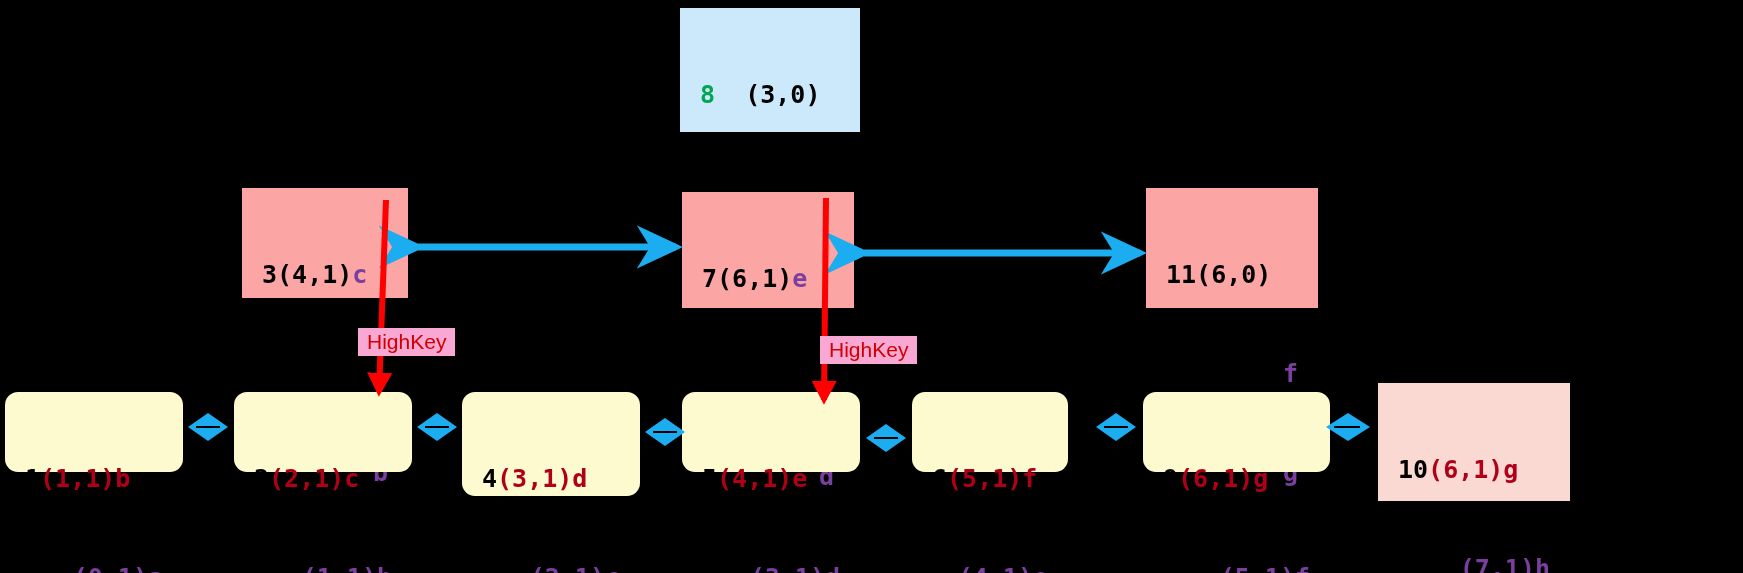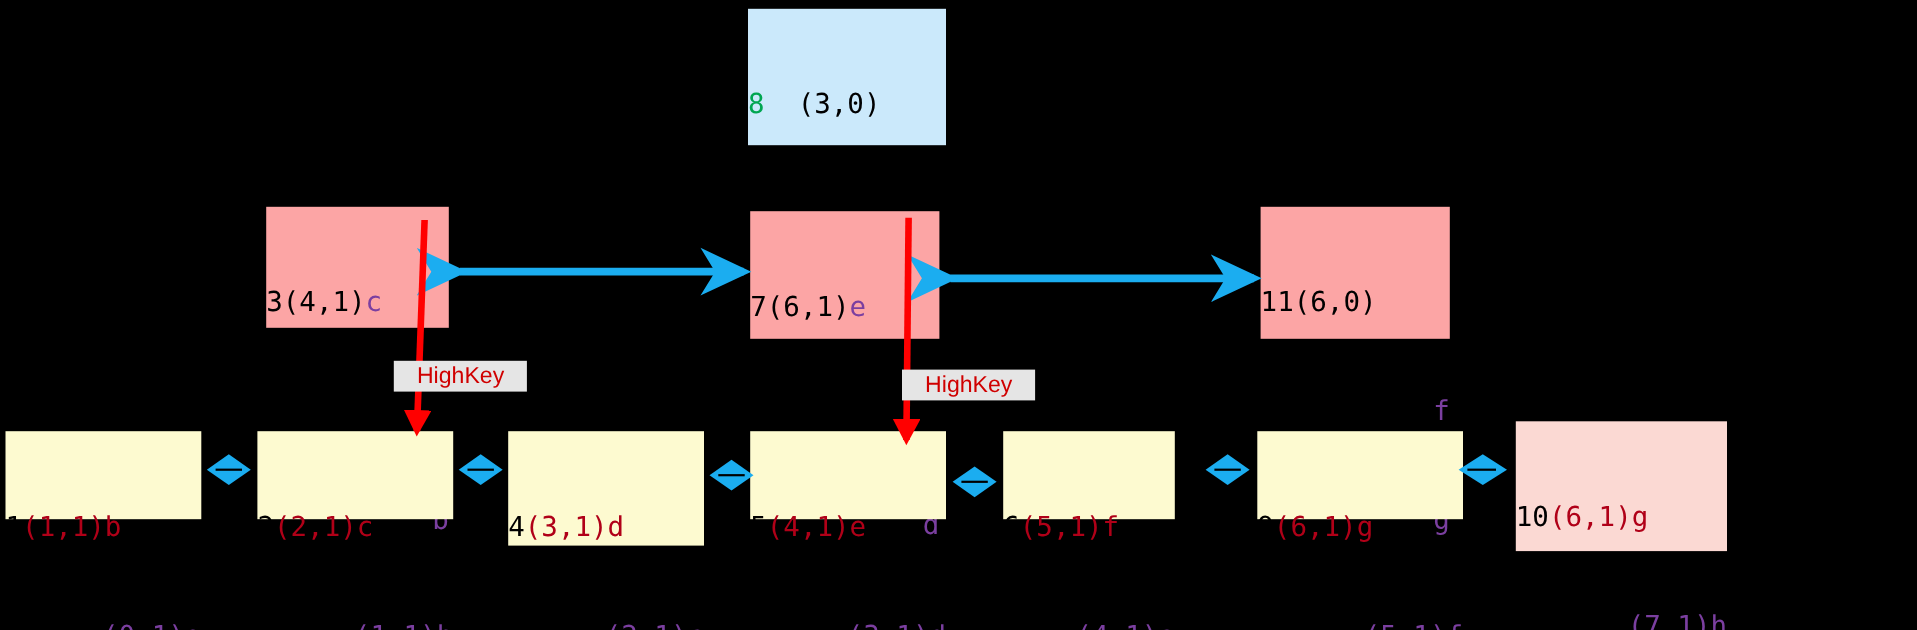--- a/index.html
+++ b/index.html
@@ -1,33 +1,33 @@
 <!DOCTYPE html>
 <html><head>
 <meta charset="utf-8">
 <style>
   html,body{margin:0;padding:0;background:#000;}
   body{width:1743px;height:573px;position:relative;overflow:hidden;
        font-family:"DejaVu Sans Mono","Liberation Mono",monospace;}
-  .node{position:absolute;box-sizing:border-box;padding:4px 0;
-        font-size:25px;line-height:33px;white-space:pre;color:#000;}
+  .node{position:absolute;box-sizing:border-box;padding:4px 20px;
+        font-size:25px;line-height:33px;white-space:pre;color:#000;font-weight:bold;}
   .root{background:#cbe9fb;}
   .internal{background:#fca5a5;}
-  .leaf{background:#fdfad0;}
+  .leaf{background:#fdfad0;border-radius:13px;}
   .leaf-pink{background:#fbd9d3;}
   .num-green{color:#00a651;}
   .key-purple{color:#7b3fa0;}
   .key-red{color:#b00018;}
   .line{display:block;}
   .ta-r{text-align:right;}
   svg.overlay{position:absolute;left:0;top:0;width:1743px;height:573px;
               pointer-events:none;}
-  .hk-label{position:absolute;background:#e5e5e5;color:#d00000;
+  .hk-label{position:absolute;background:#f9a8d4;color:#d00000;
             font-family:"Liberation Sans",sans-serif;font-size:21px;
-            padding:2px 21px;line-height:24px;white-space:nowrap;}
+            padding:2px 9px;line-height:24px;white-space:nowrap;}
 </style>
 </head>
 <body>
 
 <div class="node root" style="left:680px;top:8px;width:180px;height:124px;">
   <span class="line"><span class="num-green">8</span>  <span>(3,0)</span></span>
   <span class="line ta-r"><span>(7,1)c</span></span>
   <span class="line ta-r"><span>(11,1)e</span></span>
 </div>
 

